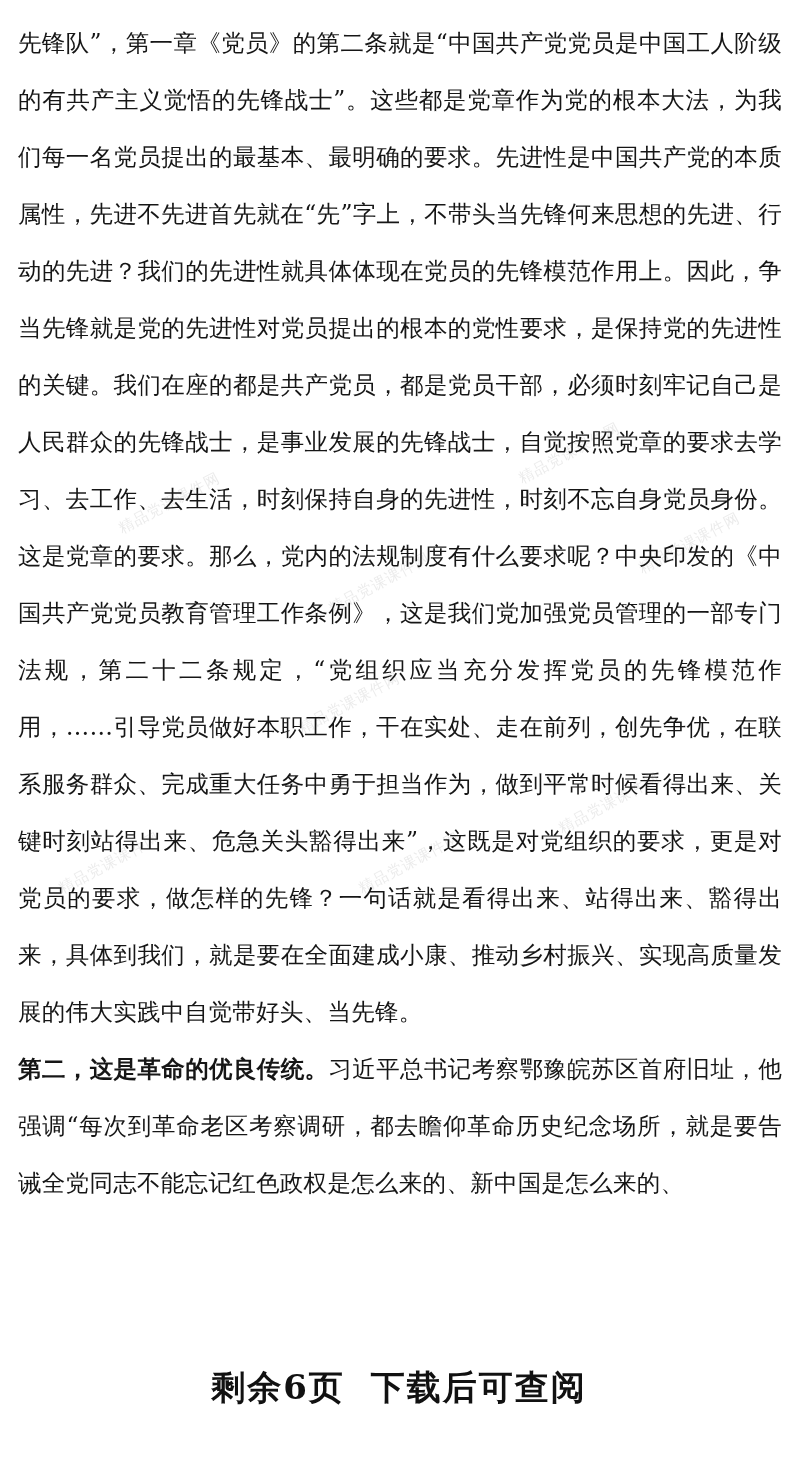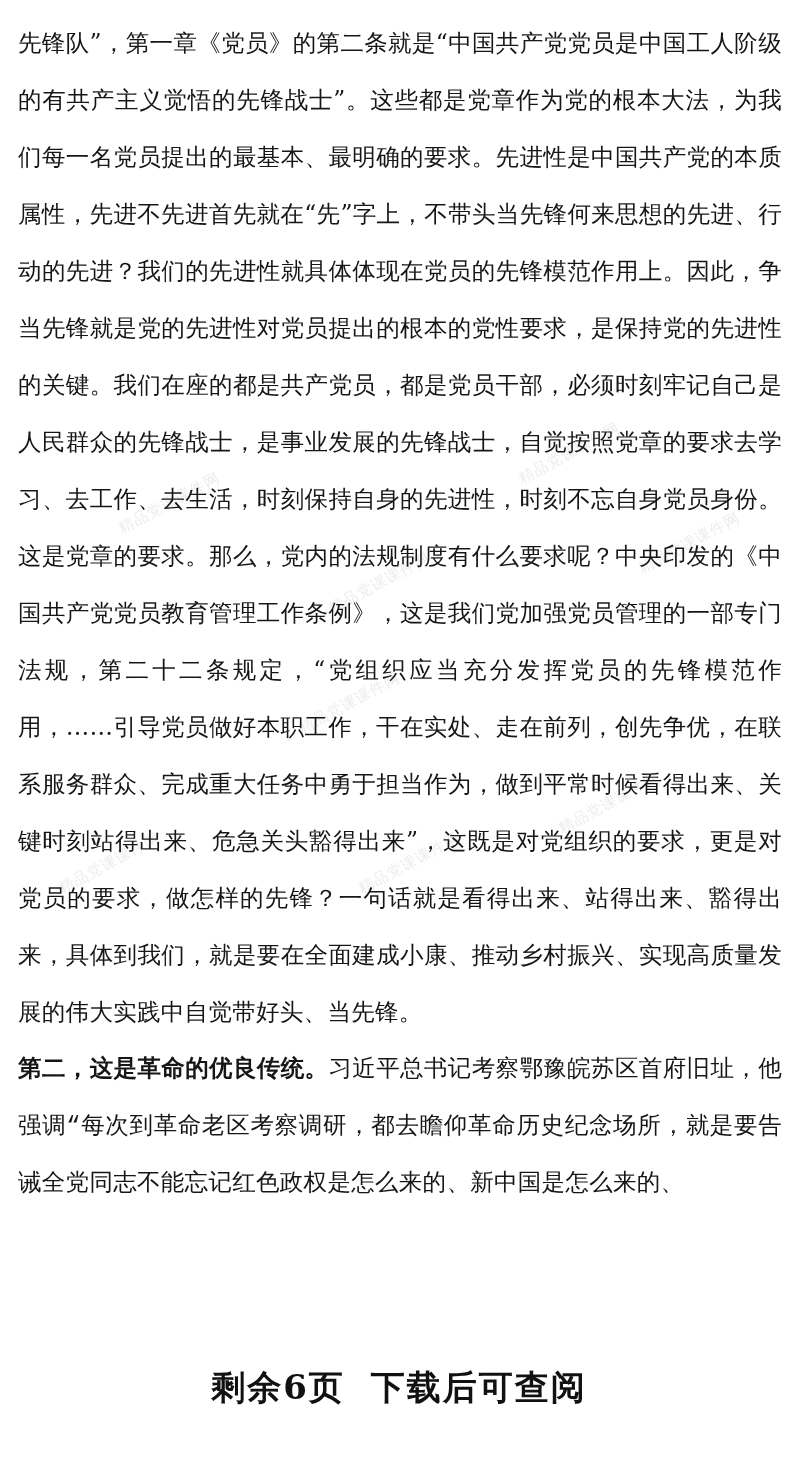--- a/index.html
+++ b/index.html
@@ -43,21 +43,20 @@
     color: #161616;
   }
 
   .para.first-clip {
     
     margin-top: -42px;
   }
 
   .para + .para {
     margin-top: 0;
-    font-family: Liberation Mono, monospace;
   }
 
   .para b, .bold-lead {
     font-weight: bold;
   }
 
   
   .watermarks {
     position: absolute;
     inset: 0;

